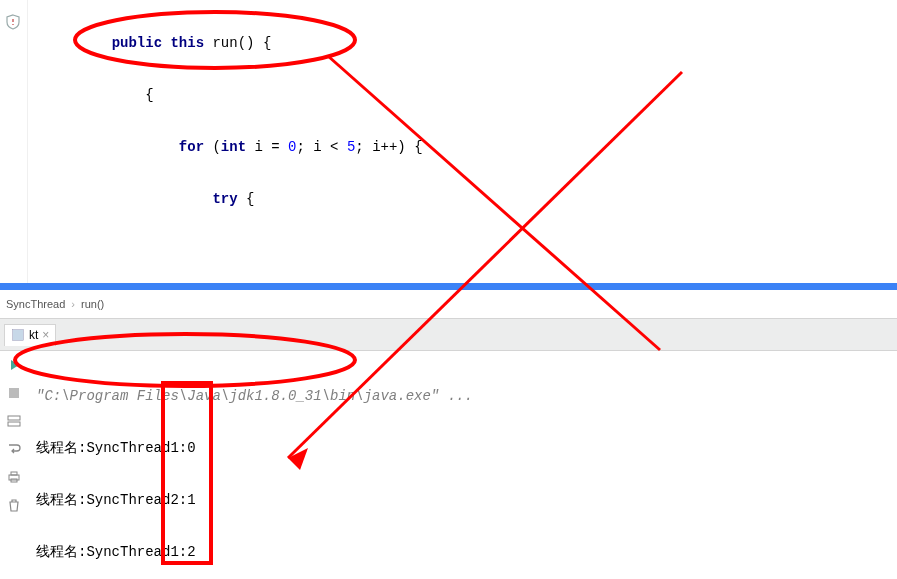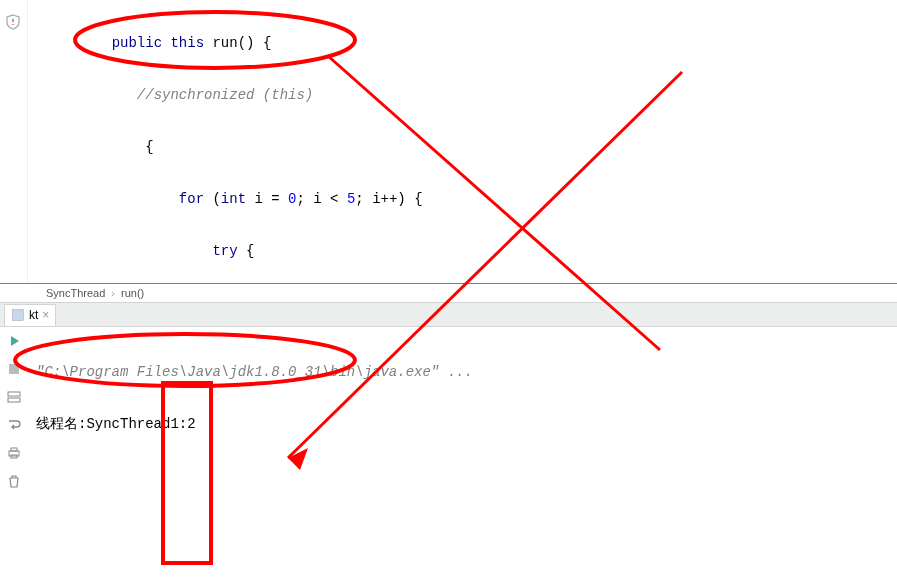--- a/index.html
+++ b/index.html
@@ -2,27 +2,27 @@
 <html><head>
 <meta charset="utf-8">
 <style>
   * { box-sizing: border-box; margin: 0; padding: 0; }
   body { font-family: "Consolas", "Courier New", monospace; font-size: 14px; background: #fff; color: #000; width: 897px; height: 579px; overflow: hidden; position: relative; }
   .editor-pane { display: flex; height: 283px; }
   .gutter { width: 28px; background: #fff; border-right: 1px solid #f0f0f0; display: flex; flex-direction: column; padding-top: 2px; }
   .gutter-area { height: 100%; position: relative; }
   .shield { position: absolute; left: 5px; top: 12px; }
   .code { flex: 1; padding: 4px 8px 8px 8px; line-height: 26px; white-space: pre; overflow: hidden; }
-  .kw { color: #000080; font-weight: normal; }
+  .kw { color: #000080; font-weight: bold; }
   .cmt { color: #808080; font-style: italic; }
   .lit { color: #0000ff; }
-  .breadcrumb { height: 20px; background: #fff; border-top: 1px solid #3b82f6; border-bottom: 1px solid #d4d4d4; display: flex; align-items: center; font-family: Arial, sans-serif; font-size: 11px; color: #555; padding-left: 40px; }
+  .breadcrumb { height: 36px; background: #fff; border-top: 7px solid #3b82f6; border-bottom: 1px solid #d4d4d4; display: flex; align-items: center; font-family: Arial, sans-serif; font-size: 11px; color: #555; }
   .bc-item { padding: 0 6px; }
   .bc-sep { color: #aaa; }
-  .tab-strip { height: 24px; background: #eceded; display: flex; align-items: center; border-bottom: 1px solid #d4d4d4; padding-left: 4px; }
+  .tab-strip { height: 32px; background: #eceded; display: flex; align-items: center; border-bottom: 1px solid #d4d4d4; padding-left: 4px; }
   .tab { display: flex; align-items: center; background: #fff; height: 22px; padding: 0 6px; font-family: Arial, sans-serif; font-size: 12px; border: 1px solid #d4d4d4; border-bottom: none; gap: 4px; }
   .tab-close { color: #999; font-size: 12px; }
   .fileicon { width: 14px; height: 14px; }
   .console { display: flex; height: 250px; }
   .console-gutter { width: 28px; background: #fff; display: flex; flex-direction: column; align-items: center; padding-top: 6px; gap: 12px; }
   .cg-icon { width: 16px; height: 16px; color: #7a7a7a; }
   .console-text { flex: 1; padding: 6px 8px; line-height: 26px; white-space: pre; font-family: "Consolas","Courier New",monospace; font-size: 14px; }
   .con-cmd { color: #808080; font-style: italic; }
   .annot-layer { position: absolute; left: 0; top: 0; width: 897px; height: 579px; pointer-events: none; }
 </style>
@@ -33,21 +33,20 @@
   <div class="gutter">
     <div class="gutter-area">
       <svg class="shield" width="16" height="16">
           <path d="M8 1 L14 3 L14 8 Q14 13 8 15 Q2 13 2 8 L2 3 Z" fill="none" stroke="#9aa" stroke-width="1.2"></path>
           <path d="M8 5 L8 8 M8 10 L8 11" stroke="#c66" stroke-width="1.5"></path>
         </svg>
     </div>
   </div>
   <div class="code">
 <div>         <span class="kw">public</span> <span class="kw">this</span> <span>run</span><span>() {</span></div>
-<div>            <span class="cmt">//synchronized (this)</span></div>
 <div>             <span>{</span></div>
 <div>                 <span class="kw">for</span> (<span class="kw">int</span><span> i = </span><span class="lit">0</span><span>; i &lt; </span><span class="lit">5</span><span>; i++) {</span></div>
 <div>                     <span class="kw">try</span><span> {</span></div>
 
 
 
 
 
   </div>
 </div>
@@ -87,20 +86,22 @@
         <rect x="3" y="6" width="10" height="5" fill="none" stroke="#888"></rect>
         <rect x="5" y="3" width="6" height="3" fill="none" stroke="#888"></rect>
         <rect x="5" y="10" width="6" height="3" fill="none" stroke="#888"></rect>
       </svg>
     <svg class="cg-icon" viewBox="0 0 16 16">
         <path d="M4 5 L12 5 L11 14 L5 14 Z M6 5 L6 3 L10 3 L10 5" fill="none" stroke="#888" stroke-width="1.2"></path>
       </svg>
   </div>
   <div class="console-text">
 <div class="con-cmd">"C:\Program Files\Java\jdk1.8.0_31\bin\java.exe" ...</div>
+<div>线程名:SyncThread1:0</div>
+<div>线程名:SyncThread2:1</div>
 <div>线程名:SyncThread1:2</div>
 
 
 
 
   </div>
 </div>
 
 <svg class="annot-layer" width="897" height="579">
 

